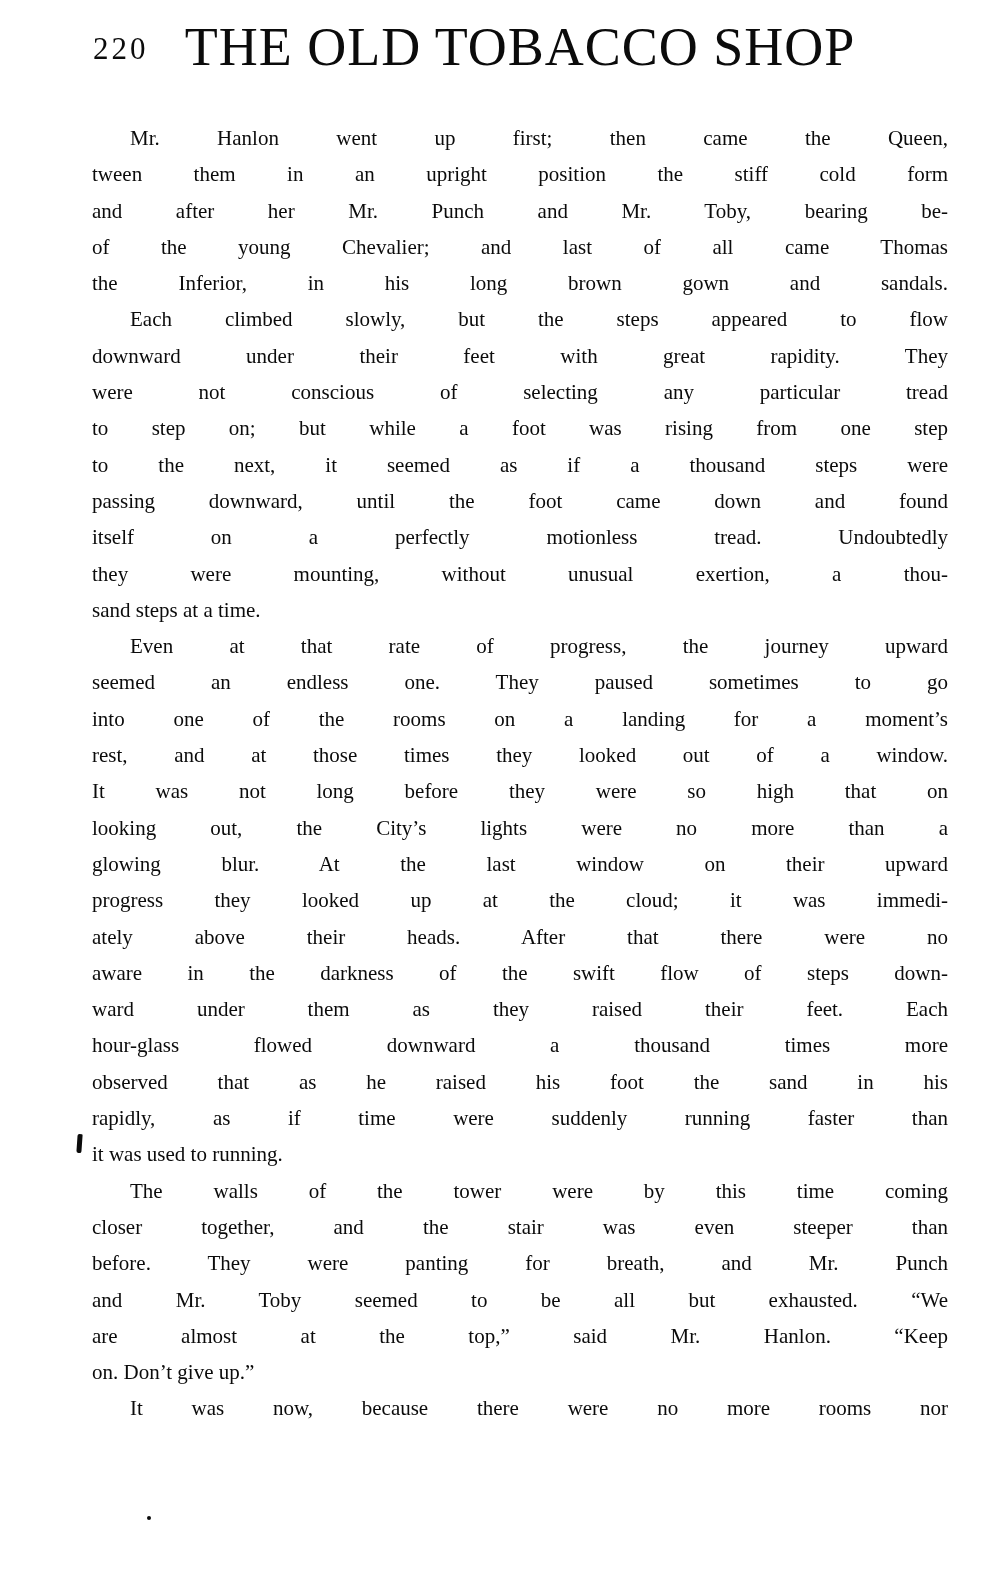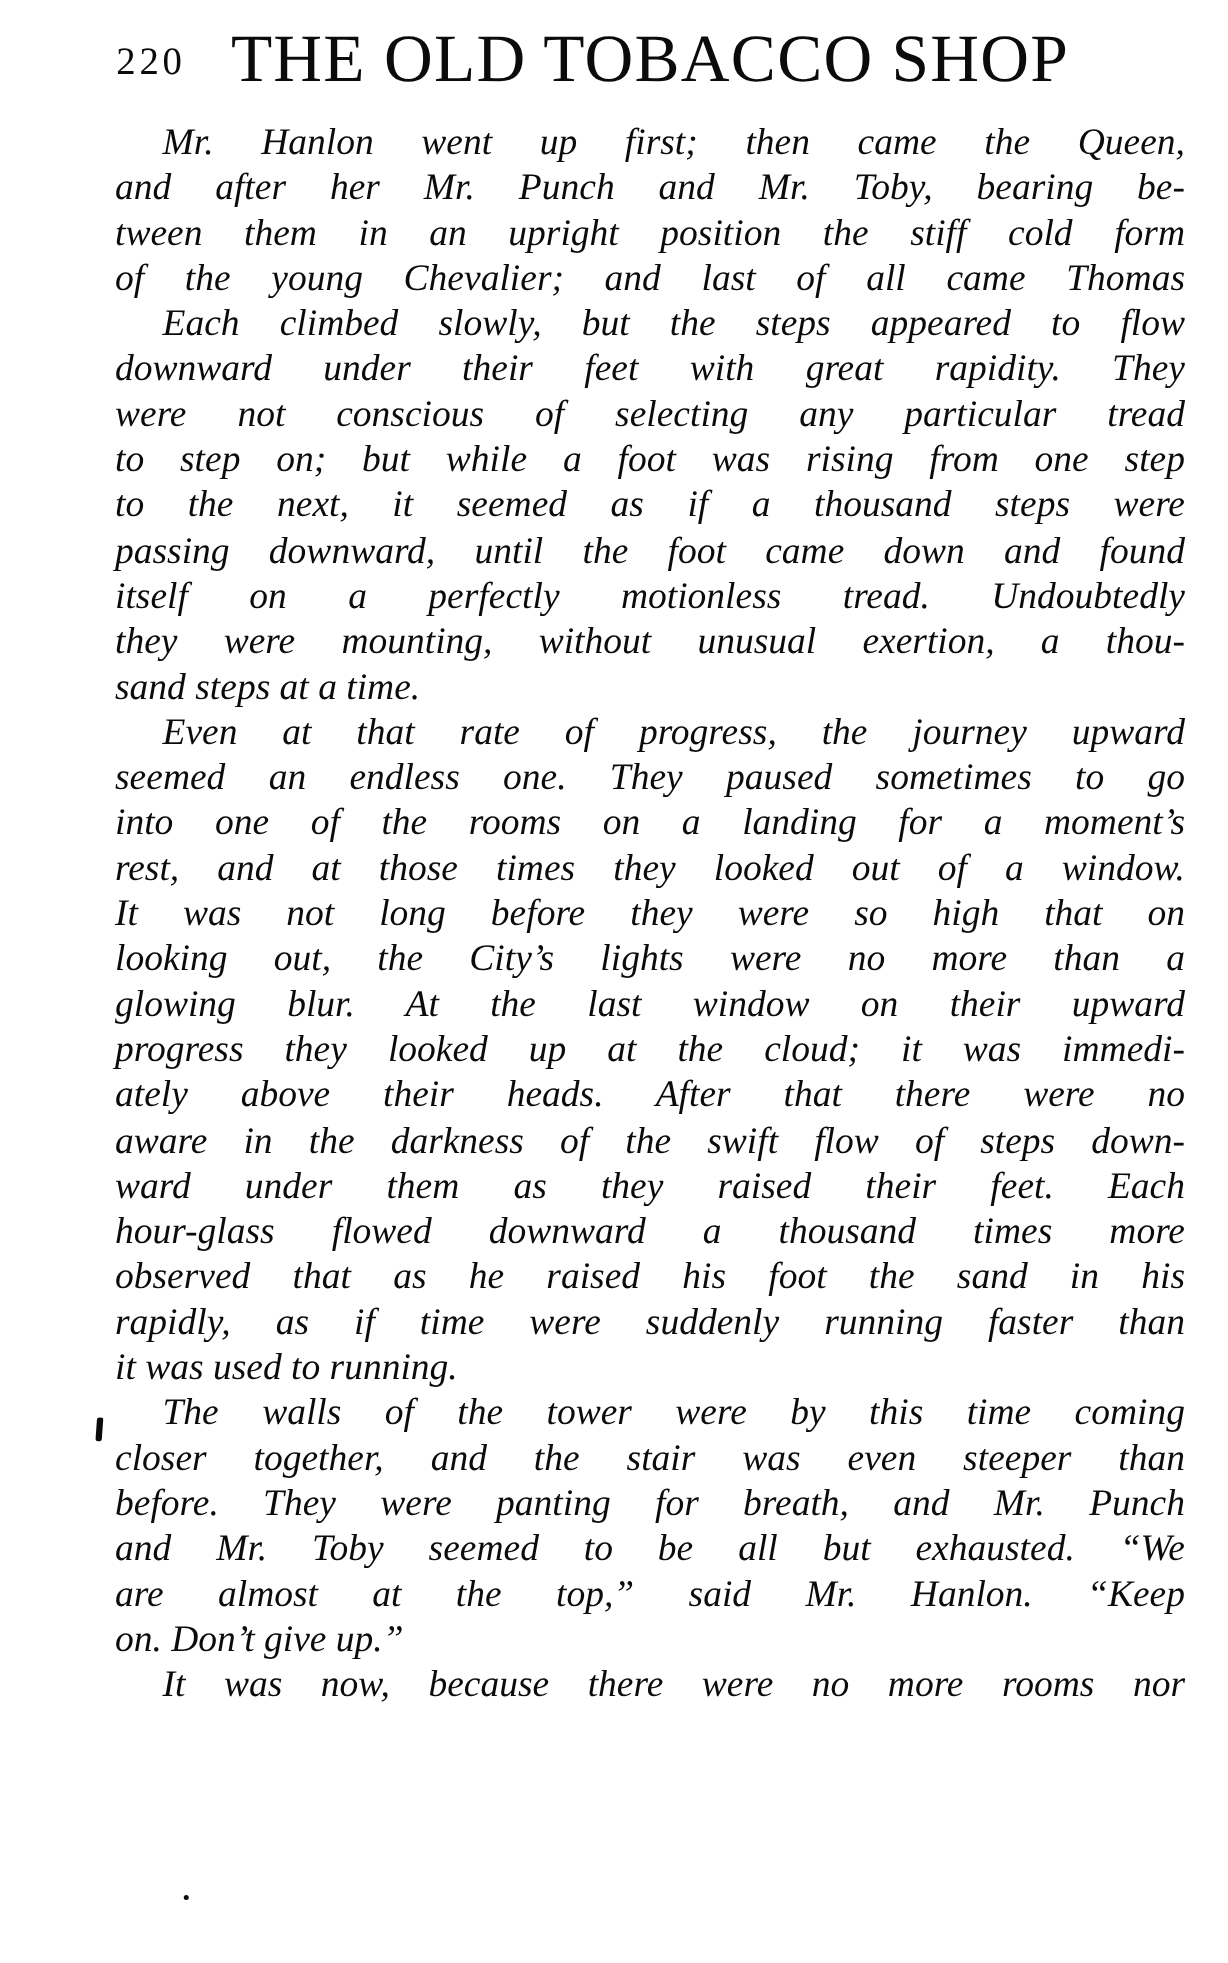--- a/index.html
+++ b/index.html
@@ -32,25 +32,24 @@
     text-align: center;
     font-size: 54px;
     letter-spacing: 1px;
     line-height: 1;
     white-space: nowrap;
   }
 
   .body-text {
     position: absolute;
     left: 92px;
-    top: 96px;
+    top: 120px;
     width: 856px;
-    font-size: 30px;
+    font-size: 21px;
     line-height: 36.3px;
-    font-style: italic;
   }
 
   .line {
     text-align: justify;
     text-justify: inter-word;
   }
   .line.stretch { text-align-last: justify; }
   .line.indent  { text-indent: 38px; }
 
   .ink-mark {
@@ -78,23 +77,24 @@
 <body>
 
 <div class="page">
 
   <span class="folio">220</span>
 
   <div class="running-title">THE OLD TOBACCO SHOP</div>
 
   <div class="body-text">
       <div class="line indent stretch">Mr. Hanlon went up first; then came the Queen,</div>
+      <div class="line stretch">tween them in an upright position the stiff cold form</div>
       <div class="line stretch">and after her Mr. Punch and Mr. Toby, bearing be-</div>
-      <div class="line stretch">tween them in an upright position the stiff cold form</div>
       <div class="line stretch">of the young Chevalier; and last of all came Thomas</div>
+      <div class="line stretch">the Inferior, in his long brown gown and sandals.</div>
       <div class="line indent stretch">Each climbed slowly, but the steps appeared to flow</div>
       <div class="line stretch">downward under their feet with great rapidity. They</div>
       <div class="line stretch">were not conscious of selecting any particular tread</div>
       <div class="line stretch">to step on; but while a foot was rising from one step</div>
       <div class="line stretch">to the next, it seemed as if a thousand steps were</div>
       <div class="line stretch">passing downward, until the foot came down and found</div>
       <div class="line stretch">itself on a perfectly motionless tread. Undoubtedly</div>
       <div class="line stretch">they were mounting, without unusual exertion, a thou-</div>
       <div class="line">sand steps at a time.</div>
       <div class="line indent stretch">Even at that rate of progress, the journey upward</div>

